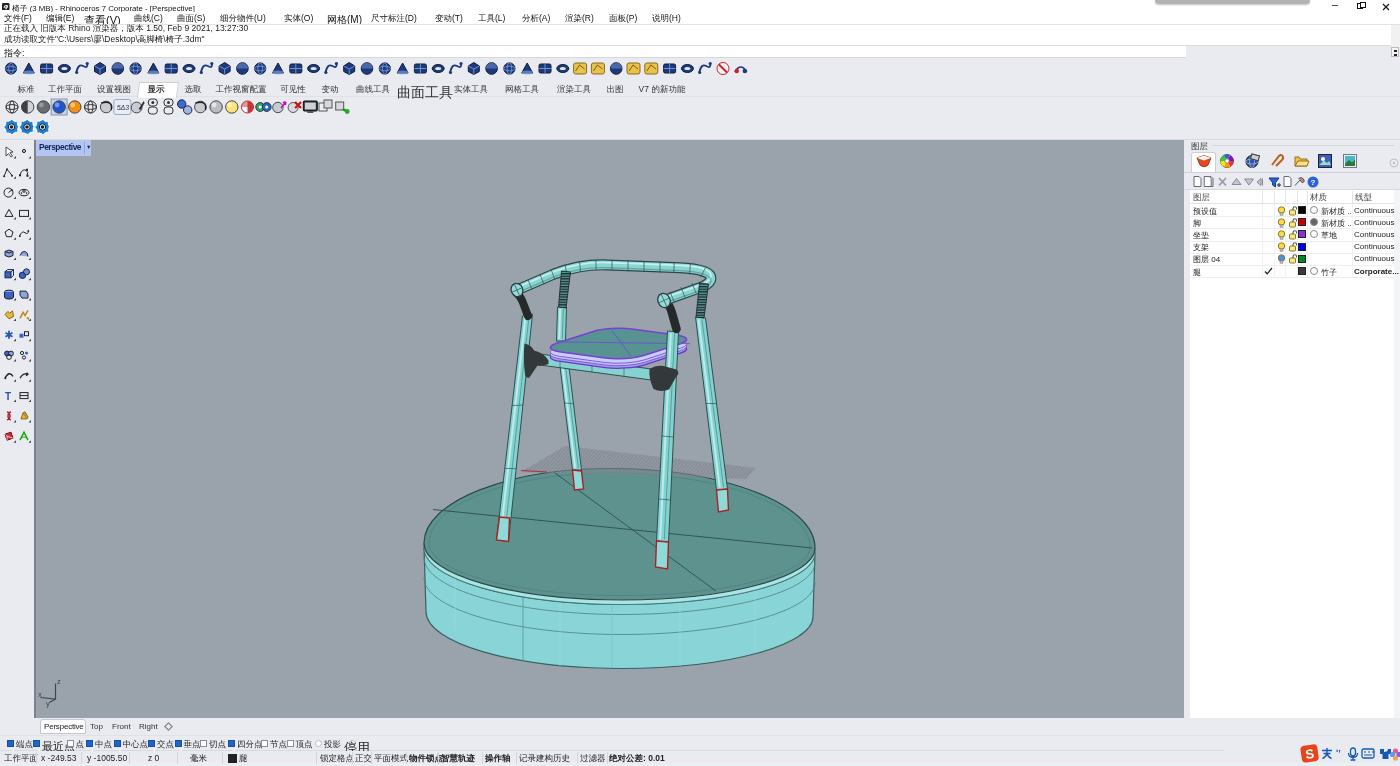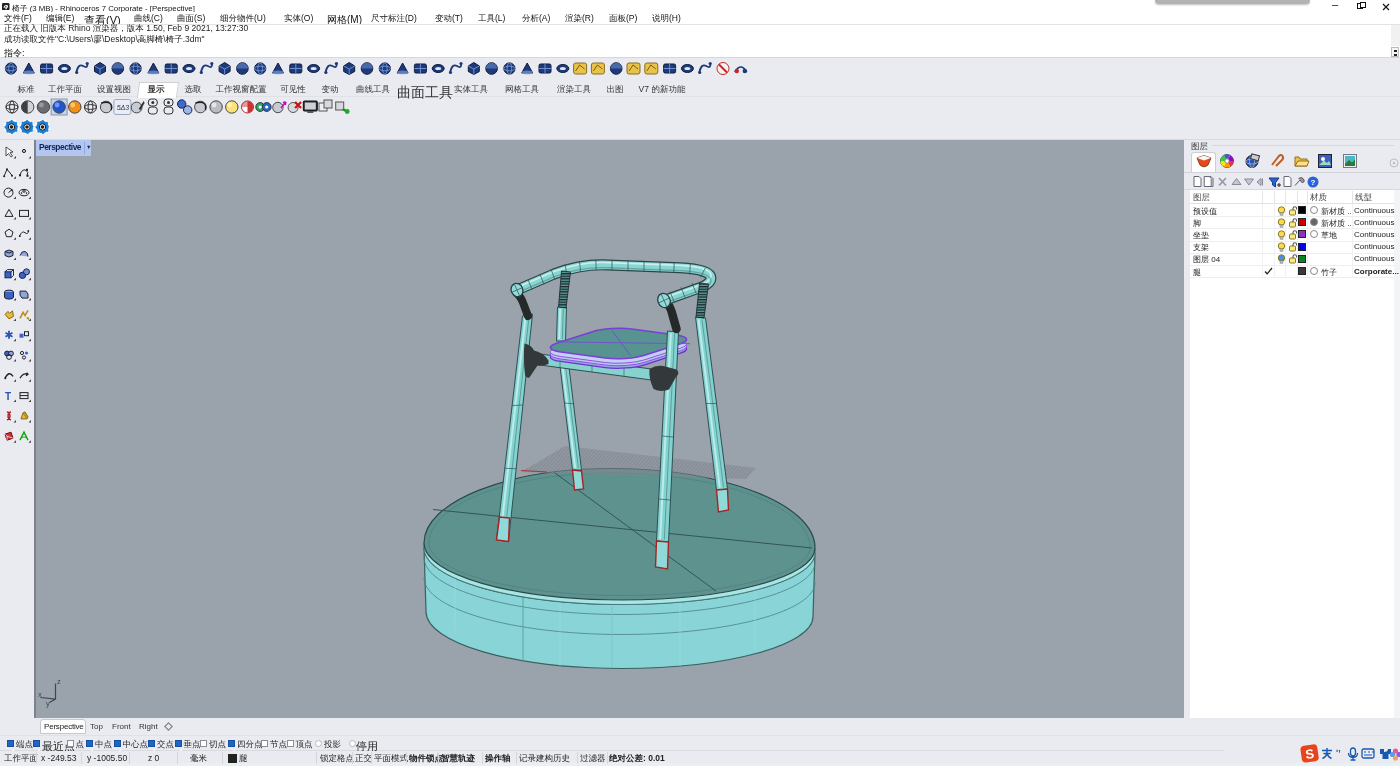--- a/index.html
+++ b/index.html
@@ -30,26 +30,26 @@
 <div class="tx" style="left:284px;top:1px;font-size:8.5px;color:#111">实体(O)</div>
 <div class="tx" style="left:327px;top:1px;font-size:10px;color:#111">网格(M)</div>
 <div class="tx" style="left:371px;top:1px;font-size:8.5px;color:#111">尺寸标注(D)</div>
 <div class="tx" style="left:435px;top:1px;font-size:8.5px;color:#111">变动(T)</div>
 <div class="tx" style="left:478px;top:1px;font-size:8.5px;color:#111">工具(L)</div>
 <div class="tx" style="left:522px;top:1px;font-size:8.5px;color:#111">分析(A)</div>
 <div class="tx" style="left:565px;top:1px;font-size:8.5px;color:#111">渲染(R)</div>
 <div class="tx" style="left:609px;top:1px;font-size:8.5px;color:#111">面板(P)</div>
 <div class="tx" style="left:652px;top:1px;font-size:8.5px;color:#111">说明(H)</div>
 </div>
-<div class="abs" style="left:0;top:24px;width:1400px;height:33px;background:#fff;border-top:1px solid #e3e3e3;border-bottom:1px solid #dcdcdc">
+<div class="abs" style="left:0;top:24px;width:1400px;height:22px;background:#fff;border-top:1px solid #e3e3e3;border-bottom:1px solid #dcdcdc">
 <div class="tx" style="left:4px;top:-2px;font-size:8.5px;color:#222">正在载入 旧版本 Rhino 渲染器，版本 1.50, Feb  9 2021, 13:27:30</div>
 <div class="tx" style="left:4px;top:9px;font-size:8.5px;color:#222">成功读取文件"C:\Users\廖\Desktop\高脚椅\椅子.3dm"</div>
 <div class="abs" style="left:1391px;top:0;width:9px;height:22px;background:#f1f1f1"></div>
 </div>
-<div class="abs" style="left:0;top:46px;width:1400px;height:12px;background:#fff;border-bottom:1px solid #d7d7d7">
+<div class="abs" style="left:0;top:46px;width:1186px;height:12px;background:#fff;border-bottom:1px solid #d7d7d7">
 <div class="tx" style="left:4px;top:0.5px;font-size:9px;color:#111">指令:</div>
 <div class="abs" style="left:1391px;top:1px;width:8px;height:10px;border:1px solid #bbb;background:#f4f4f4">
       <div class="abs" style="left:2px;top:1.5px;width:3px;height:2.5px;background:#222"></div>
       <div class="abs" style="left:2px;top:5.5px;width:3px;height:2.5px;background:#222"></div>
     </div>
 </div>
 <svg class="abs" style="left:0;top:60px" width="780" height="17" viewBox="0 0 780 17">
 <circle cx="11.0" cy="8.5" r="5.6" fill="#1d3a7a" stroke="#101c3e"></circle>
     <ellipse cx="11.0" cy="8.5" rx="5.6" ry="2.3" fill="none" stroke="#6f8fd2"></ellipse>
     <ellipse cx="11.0" cy="8.5" rx="2.3" ry="5.6" fill="none" stroke="#6f8fd2"></ellipse>
@@ -692,21 +692,21 @@
         <path d="M1.2 3.5 L3 5.2 L5.8 1.5" stroke="#fff" stroke-width="1.2" fill="none"></path>
       </svg></div>
 <div class="tx" style="left:237px;top:2.5px;font-size:8.5px;color:#222">四分点</div>
 <div class="abs" style="left:261px;top:3.5px;width:7px;height:7px;background:#fff;border:1px solid #8a8f96"></div>
 <div class="tx" style="left:270px;top:2.5px;font-size:8.5px;color:#222">节点</div>
 <div class="abs" style="left:286.5px;top:3.5px;width:7px;height:7px;background:#fff;border:1px solid #8a8f96"></div>
 <div class="tx" style="left:295.5px;top:2.5px;font-size:8.5px;color:#222">顶点</div>
 <div class="abs" style="left:315px;top:3.5px;width:7px;height:7px;border-radius:50%;background:#fff;border:1px solid #b5b9bf"></div>
 <div class="tx" style="left:324px;top:2.5px;font-size:8.5px;color:#222">投影</div>
 <div class="abs" style="left:349px;top:3.5px;width:7px;height:7px;border-radius:50%;background:#fff;border:1px solid #b5b9bf"></div>
-<div class="tx" style="left:356px;top:2.5px;font-size:11px;color:#222">停用</div>
+<div class="tx" style="left:344px;top:2.5px;font-size:13px;color:#222">停用</div>
 </div>
 <div class="abs" style="left:0;top:751px;width:1400px;height:15px;background:#e9ebf0"></div>
 <div class="abs" style="left:0;top:763px;width:1400px;height:3px;background:#e7f0f2"></div>
 <div class="tx" style="left:4px;top:753px;font-size:8.5px;color:#222;font-weight:normal">工作平面</div>
 <div class="tx" style="left:41px;top:753px;font-size:8.5px;color:#222;font-weight:normal">x -249.53</div>
 <div class="tx" style="left:87px;top:753px;font-size:8.5px;color:#222;font-weight:normal">y -1005.50</div>
 <div class="tx" style="left:148px;top:753px;font-size:8.5px;color:#222;font-weight:normal">z 0</div>
 <div class="tx" style="left:190px;top:753px;font-size:8.5px;color:#222;font-weight:normal">毫米</div>
 <div class="tx" style="left:320px;top:753px;font-size:8.5px;color:#222;font-weight:normal">锁定格点</div>
 <div class="tx" style="left:355px;top:753px;font-size:8.5px;color:#222;font-weight:normal">正交</div>

